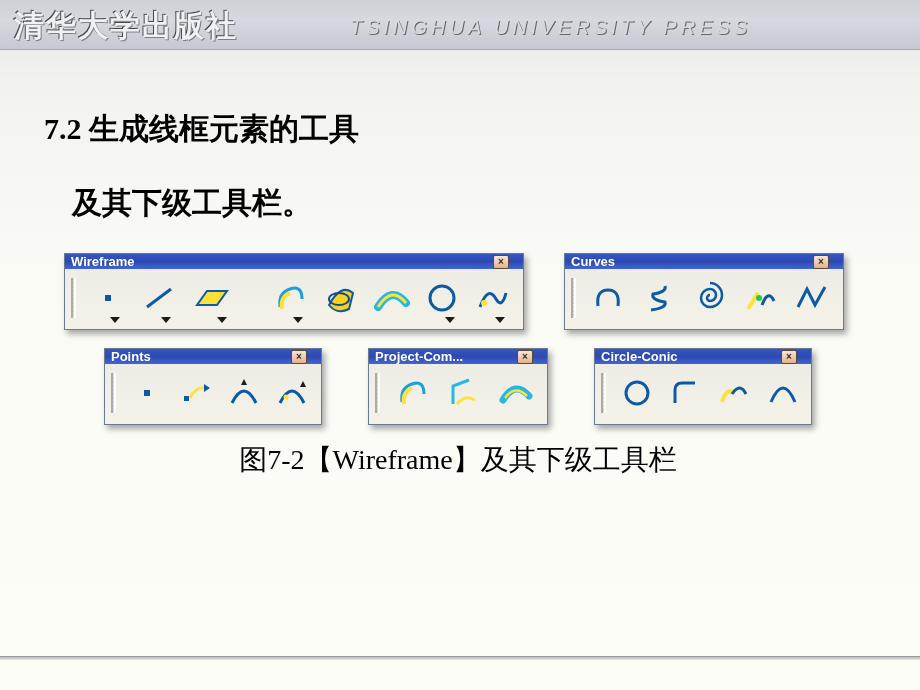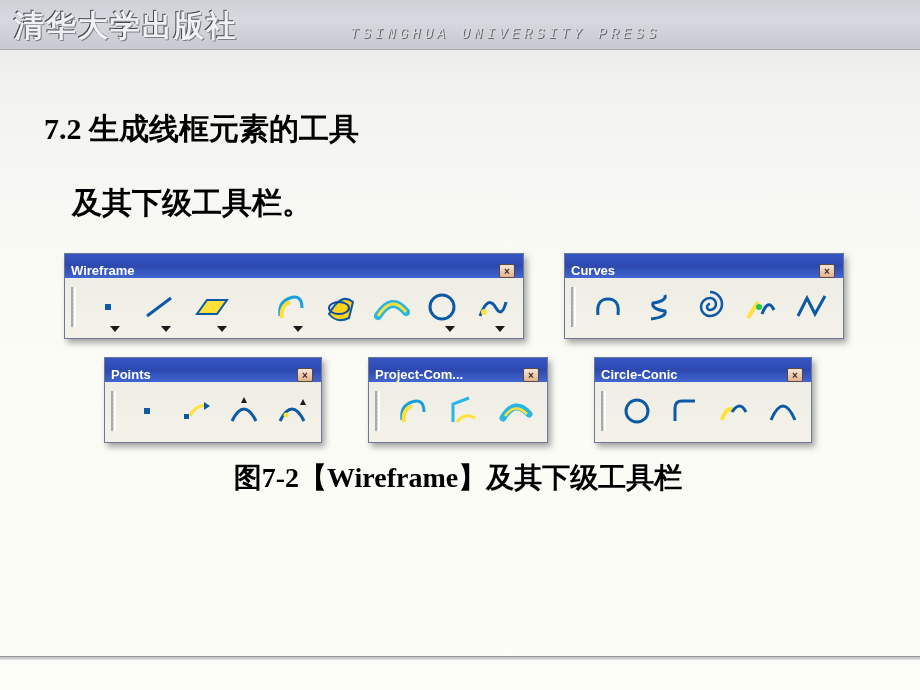--- a/index.html
+++ b/index.html
@@ -24,23 +24,23 @@
     left: 14px; top: 6px;
     font-family: "KaiTi", "STKaiti", serif;
     font-size: 30px;
     font-weight: 600;
     color: #eef2f5;
     text-shadow: 1px 1px 0 #7a7f88, -1px -1px 0 #444;
     letter-spacing: 2px;
   }
   .logo-en {
     position: absolute;
-    left: 350px; top: 26px;
-    font-family: Liberation Mono, monospace;
-    font-size: 14px;
+    left: 350px; top: 16px;
+    font-family: Liberation Sans, sans-serif;
+    font-size: 20px;
     font-style: italic;
     letter-spacing: 4px;
     color: #d6dae0;
     text-shadow: 1px 1px 0 #666;
   }
 
   .content { position: relative; padding: 24px 48px 0 44px; margin-top: 35px; }
   .section-title {
     font-size: 30px;
     font-weight: bold;
@@ -51,21 +51,21 @@
     font-size: 30px;
     font-weight: bold;
     line-height: 1.9;
     padding-left: 28px;
     text-indent: 0;
     color: #000;
   }
   .caption {
     text-align: center;
     font-size: 28px;
-    font-weight: bold;
+    font-weight: normal;
     margin-top: 16px;
   }
 
   
   .toolbars-row1 {
     display: flex;
     gap: 40px;
     margin: 22px 0 18px 20px;
     align-items: flex-start;
   }
@@ -76,25 +76,25 @@
     align-items: flex-start;
   }
   .toolbar {
     background: linear-gradient(to bottom, #ecebe4 0%, #f4f2e8 100%);
     border: 1px solid #6b7993;
     box-shadow: 3px 4px 6px rgba(0,0,0,0.35);
     font-family: Tahoma, Arial, sans-serif;
   }
   .titlebar {
     display: flex;
-    align-items: flex-end;
+    align-items: center;
     justify-content: space-between;
-    height: 24px;
+    height: 15px;
     background: linear-gradient(to bottom, #3556c4 0%, #2d49b0 50%, #4166d2 100%);
-    padding: 0 8px 0 6px;
+    padding: 0 14px 0 6px;
   }
   .titlebar .title {
     color: #fff;
     font-size: 13px;
     font-weight: bold;
     white-space: nowrap;
     overflow: hidden;
   }
   .close-btn {
     width: 16px; height: 14px;

